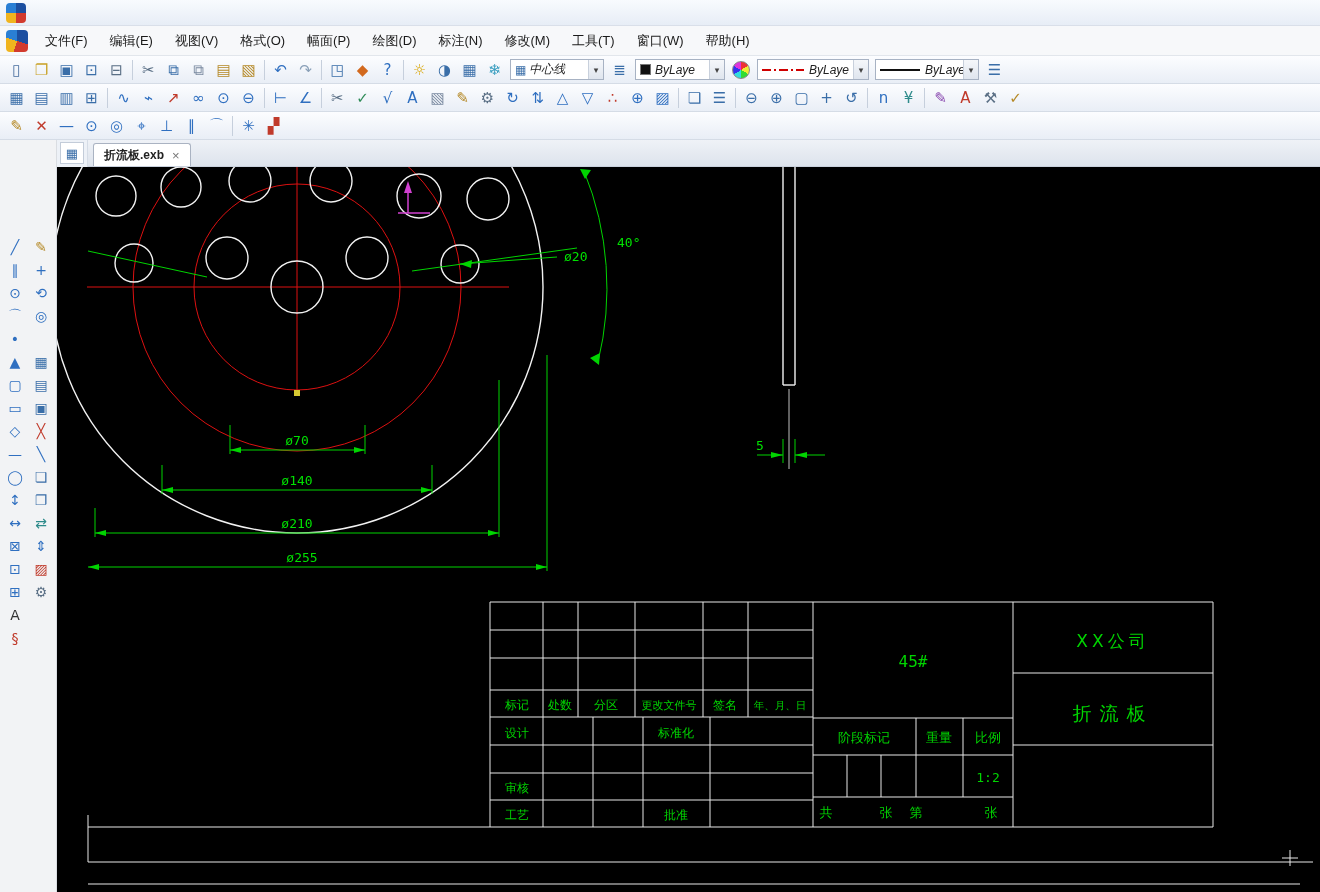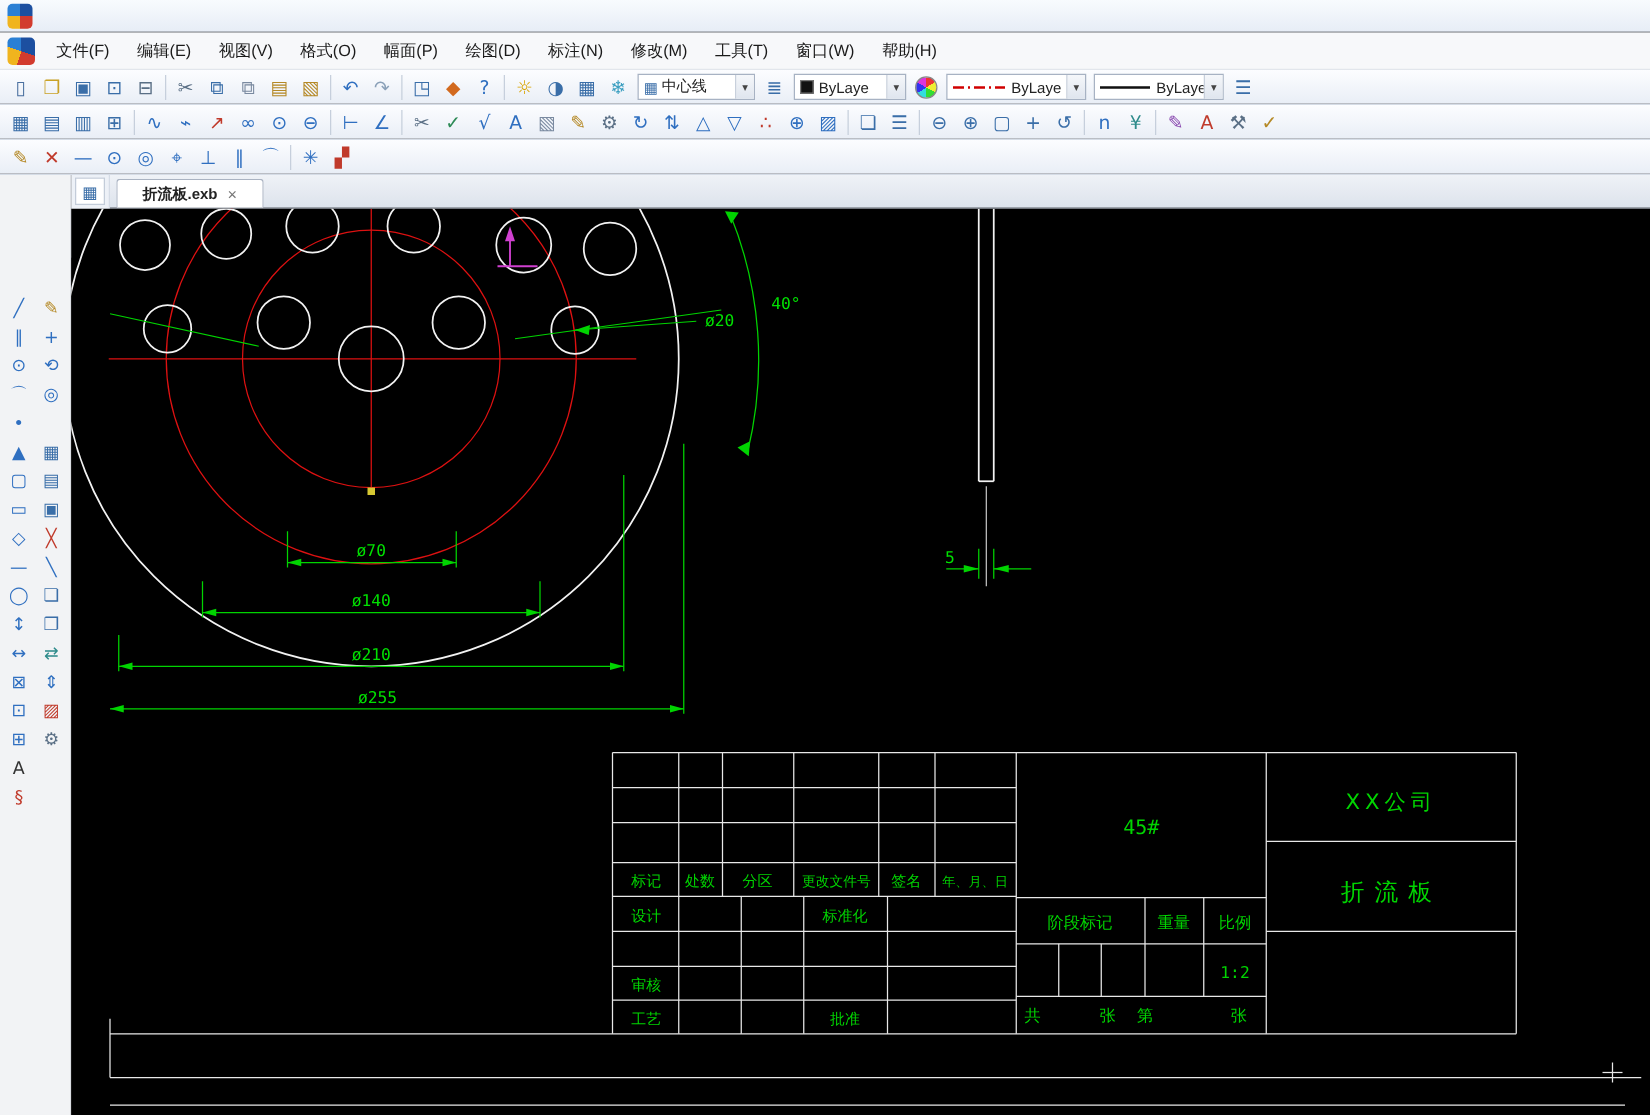--- a/index.html
+++ b/index.html
@@ -47,21 +47,21 @@
     width:25px; height:24px; display:flex; align-items:center; justify-content:center;
     font-size:15px; background:transparent; border:none; color:#2f6fc0; cursor:default;
     font-family:"DejaVu Sans", sans-serif;
   }
   .tsep { width:1px; height:20px; background:#c6cfdc; margin:0 3px; display:inline-block; }
   .combo {
     height:21px; background:#fff; border:1px solid #a7b2c3;
     display:flex; align-items:center; font-size:12px; color:#222;
     margin:0 3px; padding-left:4px; position:relative;
   }
-  .combo .ctext { flex:1; overflow:hidden; white-space:nowrap; }
+  .combo .ctext { flex:1; overflow:hidden; white-space:nowrap;font-style:italic; }
   .combo .carrow {
     width:15px; height:100%; display:flex; align-items:center; justify-content:center;
     border-left:1px solid #c8d0dc; background:linear-gradient(#f5f7fa,#dfe5ee);
     font-size:9px; color:#444;
   }
   .cicon { font-size:12px; color:#3a6ea8; margin-right:3px; }
   .swatch { width:11px; height:11px; background:#111; border:1px solid #777; margin-right:4px; }
   .line-dashdot {
     width:42px; height:2px; margin-right:5px;
     background: repeating-linear-gradient(90deg,#d00000 0 9px, transparent 9px 12px, #d00000 12px 14px, transparent 14px 17px);
@@ -101,21 +101,21 @@
   
   .tabbar {
     position:absolute; left:88px; top:140px; width:1232px; height:27px;
     background: linear-gradient(#eff2f7,#dde3ec);
     border-bottom:1px solid #c9d1dd;
     display:flex; align-items:flex-end;
   }
   .tab {
     margin-left:5px; height:23px; background:#fff;
     border:1px solid #aab3c2; border-bottom:none; border-radius:3px 3px 0 0;
-    display:flex; align-items:center; padding:0 20px; font-size:12px; font-weight:bold; color:#222;justify-content:flex-end;
+    display:flex; align-items:center; padding:0 10px; font-size:12px; font-weight:bold; color:#222;justify-content:flex-end;
   }
   .tabclose { margin-left:8px; color:#777; font-weight:normal; font-size:13px; cursor:default; }
   
   .canvas {
     position:absolute; left:57px; top:167px; width:1263px; height:725px; background:#000;
   }
   svg text { user-select:none; }
 </style>
 </head>
 <body>

